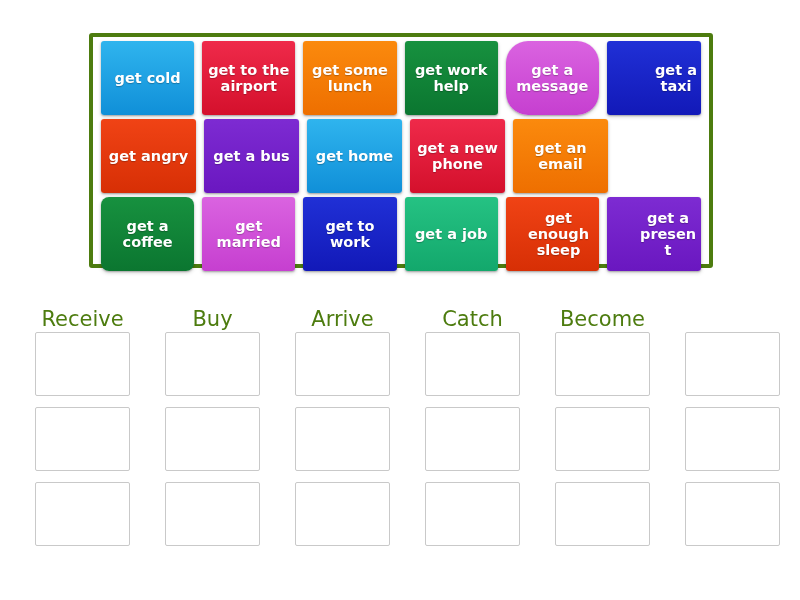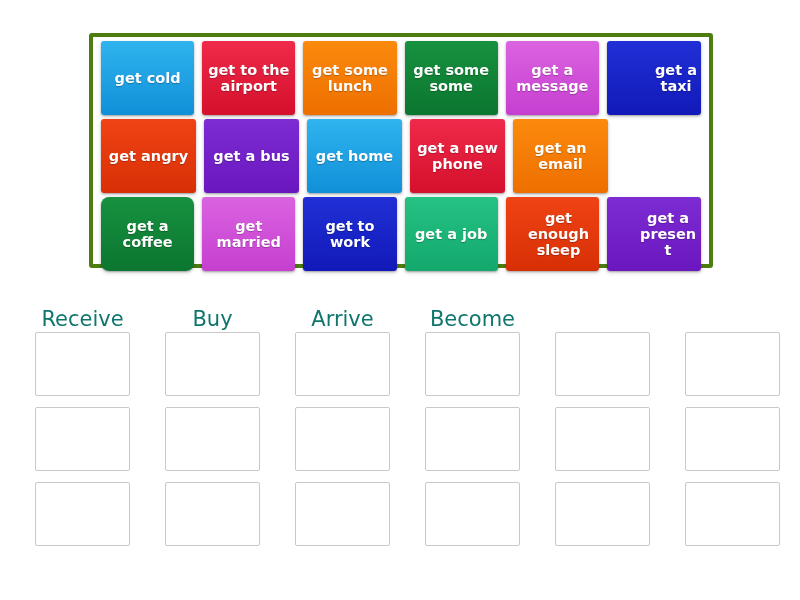--- a/index.html
+++ b/index.html
@@ -78,21 +78,21 @@
   .cat-header-row {
     display: flex;
     height: 42px;
     align-items: center;
   }
   .cat-header {
     width: 95px;
     margin-left: 35px;
     text-align: center;
     font-size: 21px;
-    color: #0f766e;
+    color: #4d7c0f;
     font-weight: normal;
     white-space: nowrap;
     overflow: visible;
     margin-top: 16px;
   }
   .cat-header:first-child { margin-left: 35px; }
 
   .drop-row {
     display: flex;
     height: 75px;
@@ -119,23 +119,23 @@
       <div class="tile" style="background: linear-gradient(rgb(47, 180, 238) 0%, rgb(16, 143, 216) 100%);">
         <span class="tile-label">get cold</span>
       </div>
       <div class="tile" style="background: linear-gradient(rgb(239, 42, 74) 0%, rgb(212, 16, 44) 100%);">
         <span class="tile-label">get to the airport</span>
       </div>
       <div class="tile" style="background: linear-gradient(rgb(251, 138, 13) 0%, rgb(238, 111, 0) 100%);">
         <span class="tile-label">get some lunch</span>
       </div>
       <div class="tile" style="background: linear-gradient(rgb(23, 145, 63) 0%, rgb(11, 118, 48) 100%);">
-        <span class="tile-label">get some some</span>
-      </div>
-      <div class="tile" style="background: linear-gradient(rgb(218, 99, 224) 0%, rgb(198, 63, 208) 100%);">
+        <span class="tile-label">get work help</span>
+      </div>
+      <div class="tile" style="background: linear-gradient(rgb(218, 99, 224) 0%, rgb(198, 63, 208) 100%); border-radius: 22px;">
         <span class="tile-label">get a message</span>
       </div>
       <div class="tile" style="background: linear-gradient(rgb(32, 48, 214) 0%, rgb(18, 25, 184) 100%); padding-left: 48px;">
         <span class="tile-label">get a taxi</span>
       </div>
     </div>
 
     <div class="tile-row">
       <div class="tile" style="background: linear-gradient(rgb(240, 67, 21) 0%, rgb(215, 47, 5) 100%);">
         <span class="tile-label">get angry</span>
@@ -176,20 +176,21 @@
     </div>
 
   </div>
 
   <div id="category-area">
 
     <div class="cat-header-row">
       <div class="cat-header">Receive</div>
       <div class="cat-header">Buy</div>
       <div class="cat-header">Arrive</div>
+      <div class="cat-header">Catch</div>
       <div class="cat-header">Become</div>
     </div>
 
     <div class="drop-row">
       <div class="dropzone"></div>
       <div class="dropzone"></div>
       <div class="dropzone"></div>
       <div class="dropzone"></div>
       <div class="dropzone"></div>
       <div class="dropzone"></div>

